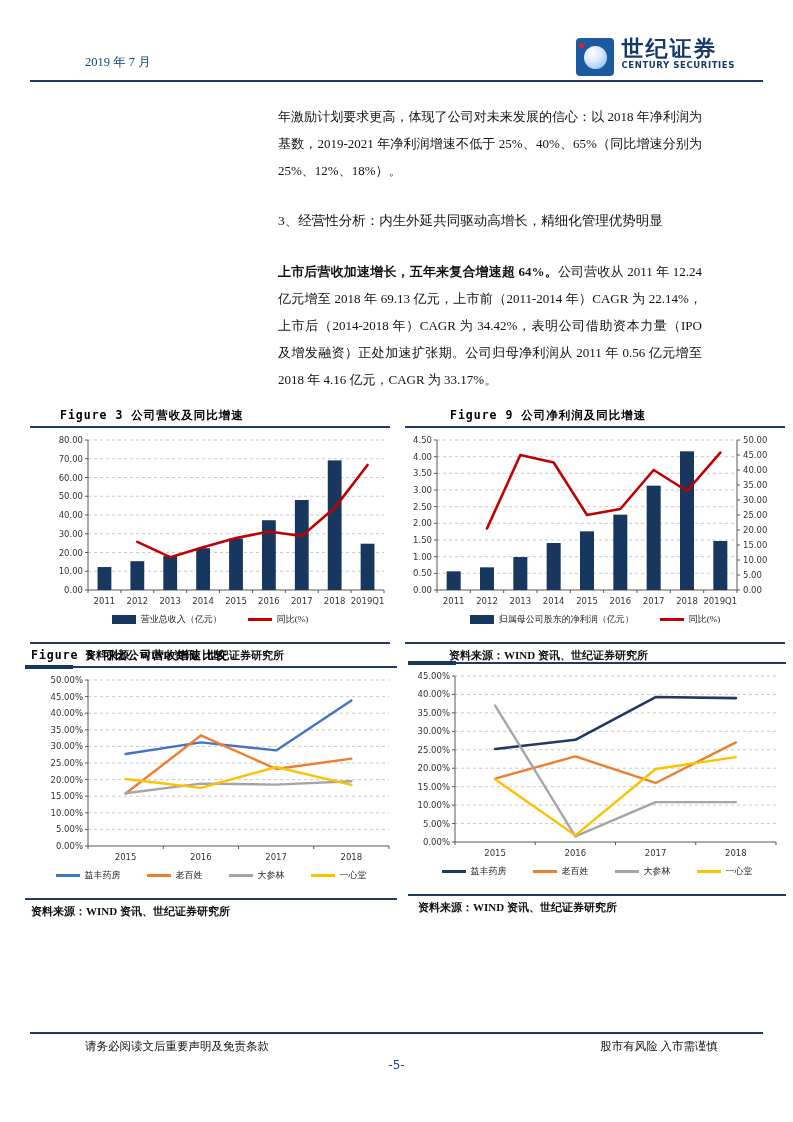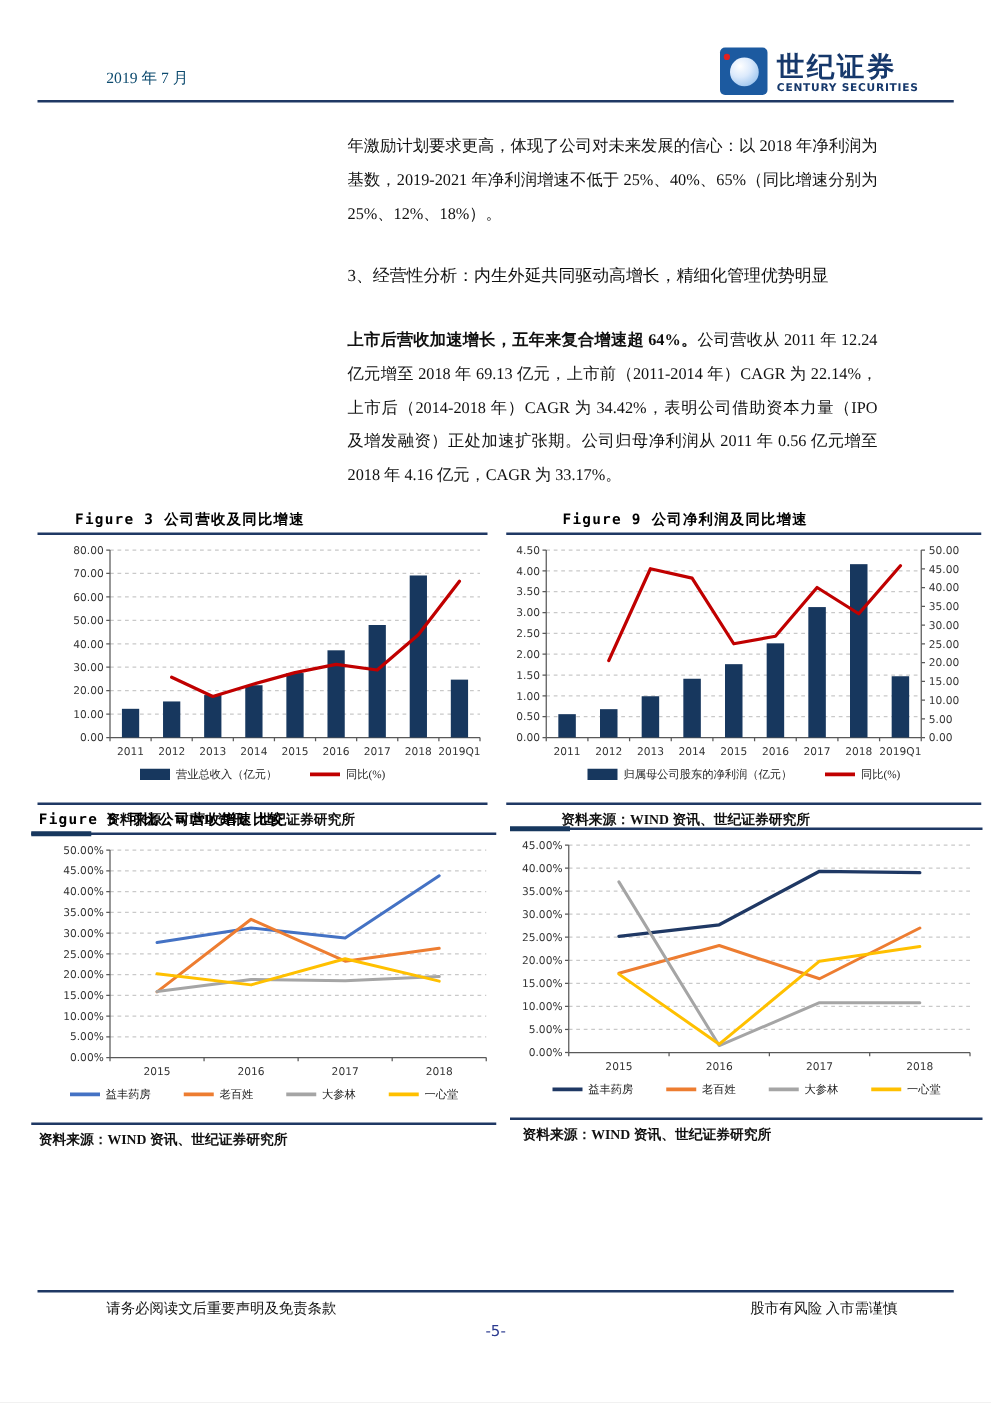--- a/index.html
+++ b/index.html
@@ -4,21 +4,21 @@
 <style>
   html,body{margin:0;padding:0;background:#e8e8e8;}
   .page{
     position:relative;width:793px;height:1122px;background:#ffffff;
     margin:0 auto;overflow:hidden;
     font-family:"Liberation Serif", serif;color:#111;
   }
   
   .hdr-date{position:absolute;left:85px;top:54px;font-size:12.5px;color:#0c4a6e;}
   .hdr-rule{position:absolute;left:30px;right:30px;top:80px;height:2px;background:#1F3864;}
-  .logo{position:absolute;top:38px;right:58px;display:flex;align-items:flex-end;gap:7px;}
+  .logo{position:absolute;top:38px;right:58px;display:flex;align-items:flex-start;gap:7px;}
   .logo-box{width:38px;height:38px;background:#1C5AA0;border-radius:4px;position:relative;}
   .logo-globe{position:absolute;left:8px;top:8px;width:23px;height:23px;border-radius:50%;
     background:radial-gradient(circle at 35% 30%, #ffffff 0%, #dceafc 40%, #7fb3e8 100%);}
   .logo-dot{position:absolute;left:3px;top:5px;width:5px;height:5px;border-radius:50%;background:#e02020;}
   .logo-cn{font-size:22px;font-weight:bold;color:#16386B;letter-spacing:2px;line-height:22px;
     font-family:"DejaVu Sans", sans-serif;}
   .logo-en{font-size:8.5px;font-weight:bold;color:#16386B;letter-spacing:0.6px;
     font-family:"DejaVu Sans", sans-serif;}
   
   .para{position:absolute;left:278px;width:424px;font-size:13px;line-height:27px;text-align:justify;}

